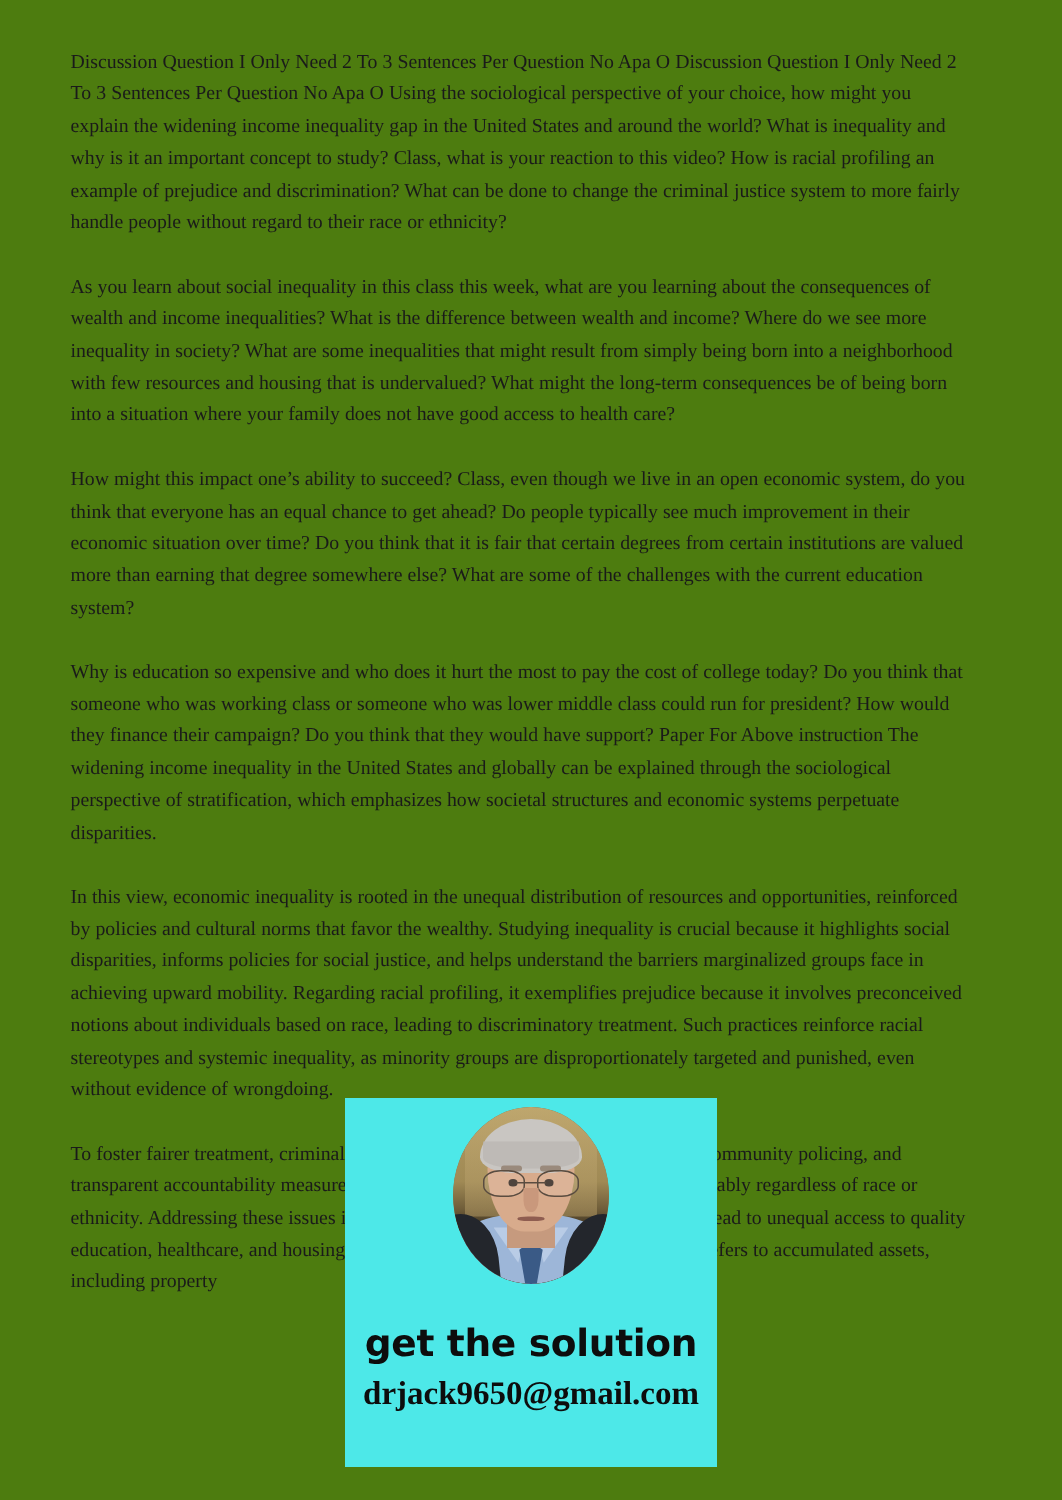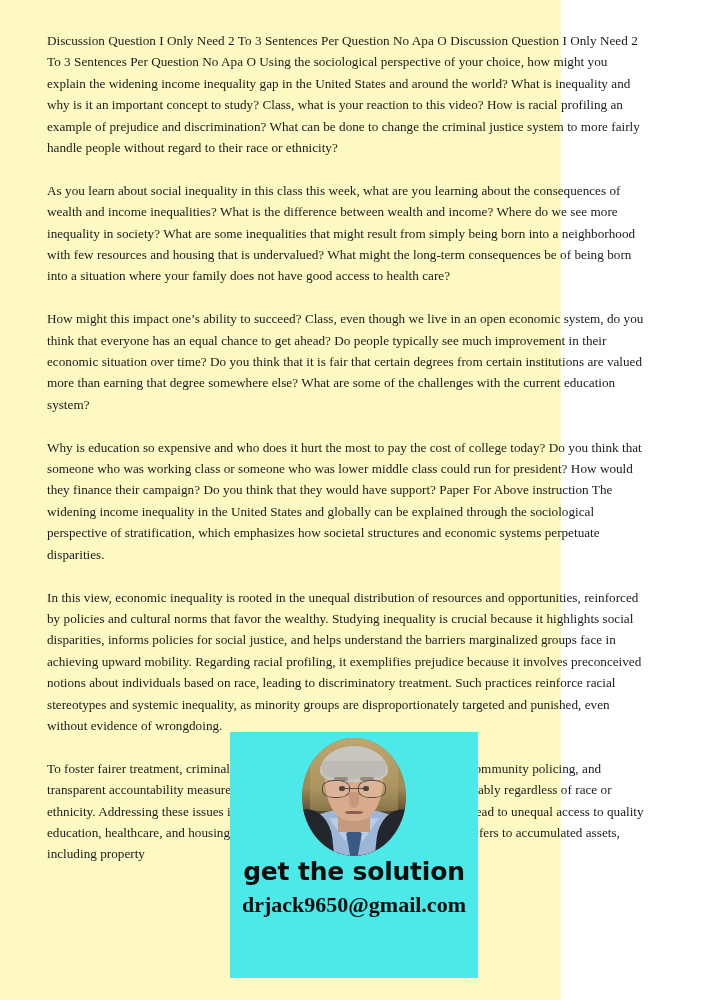--- a/index.html
+++ b/index.html
@@ -12,23 +12,23 @@
     background: #ffffff;
     font-family: "Liberation Serif", serif;
     overflow: hidden;
     position: relative;
   }
 
   .page {
     position: absolute;
     left: 0;
     top: 0;
-    width: 561px;
+    width: 708px;
     height: 1000px;
-    background: #fef9c3;
+    background: #4d7c0f;
   }
 
   .doc-body {
     position: absolute;
     left: 47px;
     top: 30px;
     width: 600px;
   }
 
   .para {
@@ -248,20 +248,21 @@
 
   .contact-line {
     font-family: "DejaVu Sans", sans-serif;
     font-weight: bold;
     font-size: 25px;
     line-height: 31px;
     color: #0d0d0d;
     text-align: center;
     letter-spacing: -0.2px;
     width: 100%;
+    margin-top: 24px;
   }
   .contact-line.first { margin-top: 7px; }
 
   .contact-email {
     font-family: "Liberation Serif", serif;
     font-weight: bold;
     font-size: 22px;
     line-height: 30px;
     color: #0d0d0d;
     text-align: center;

